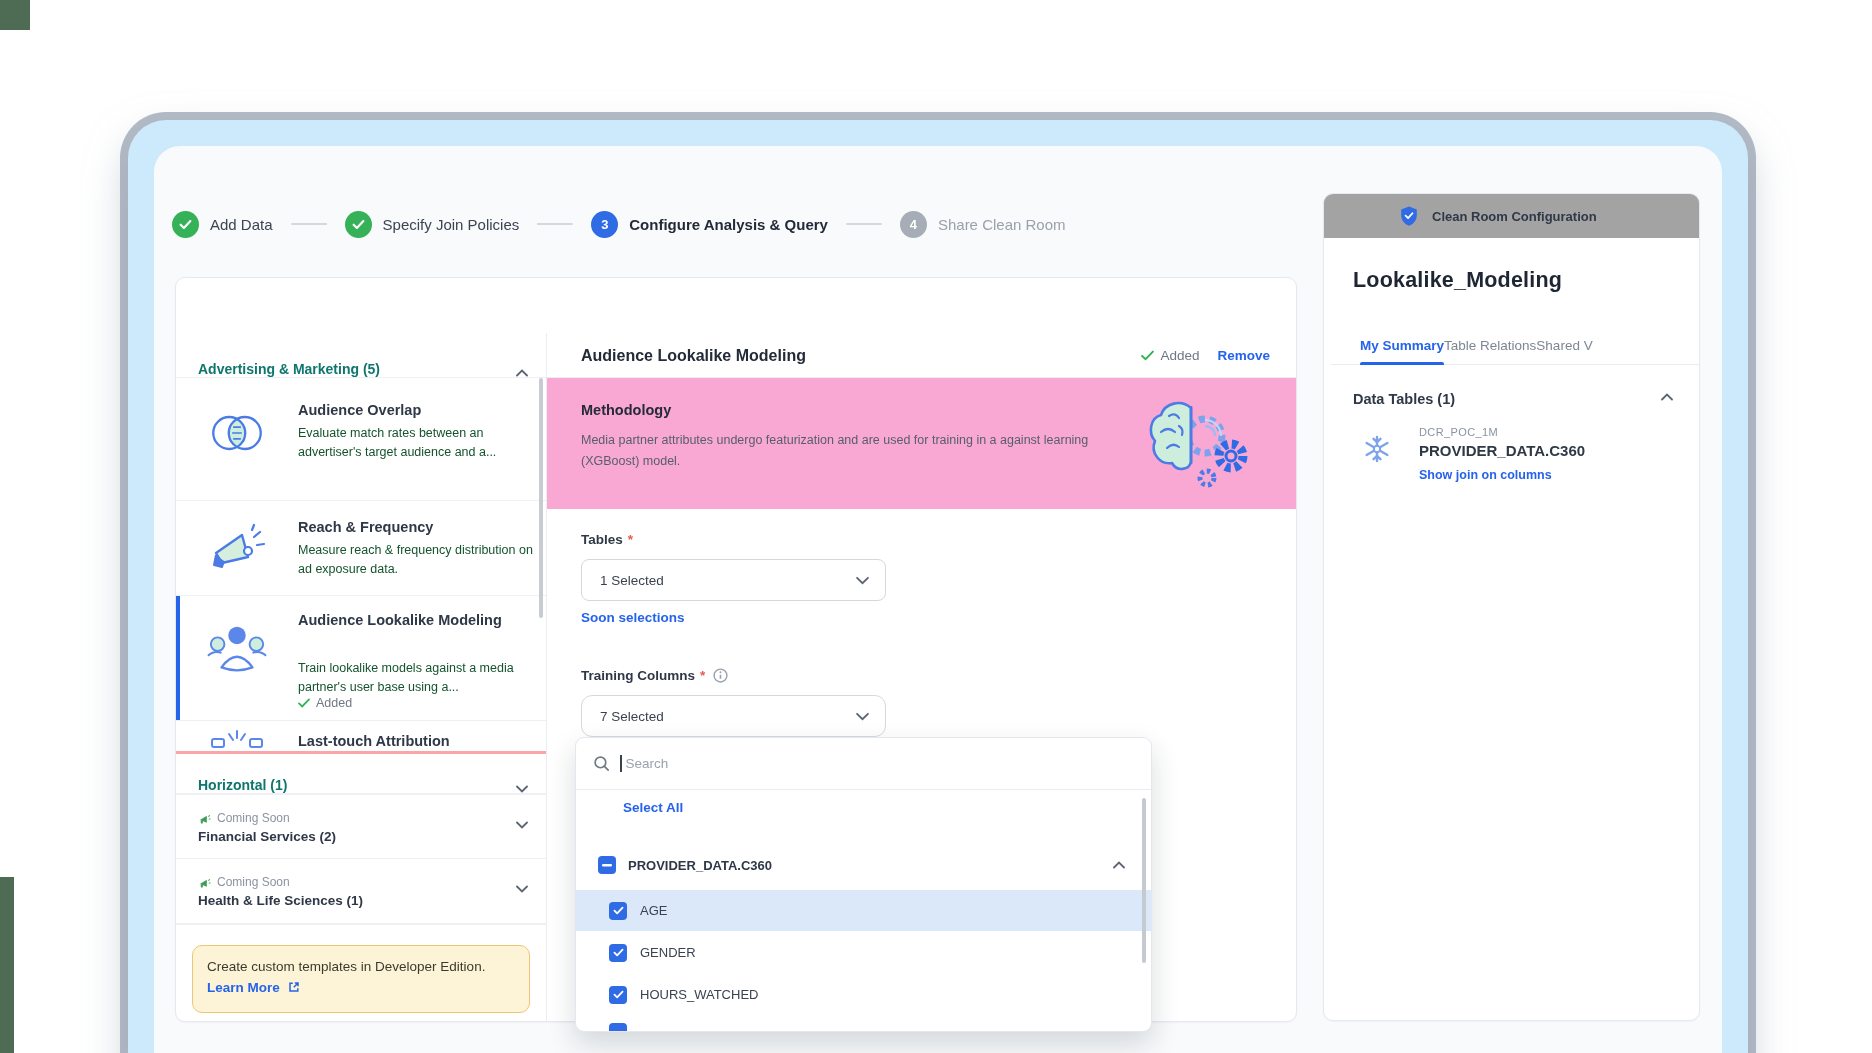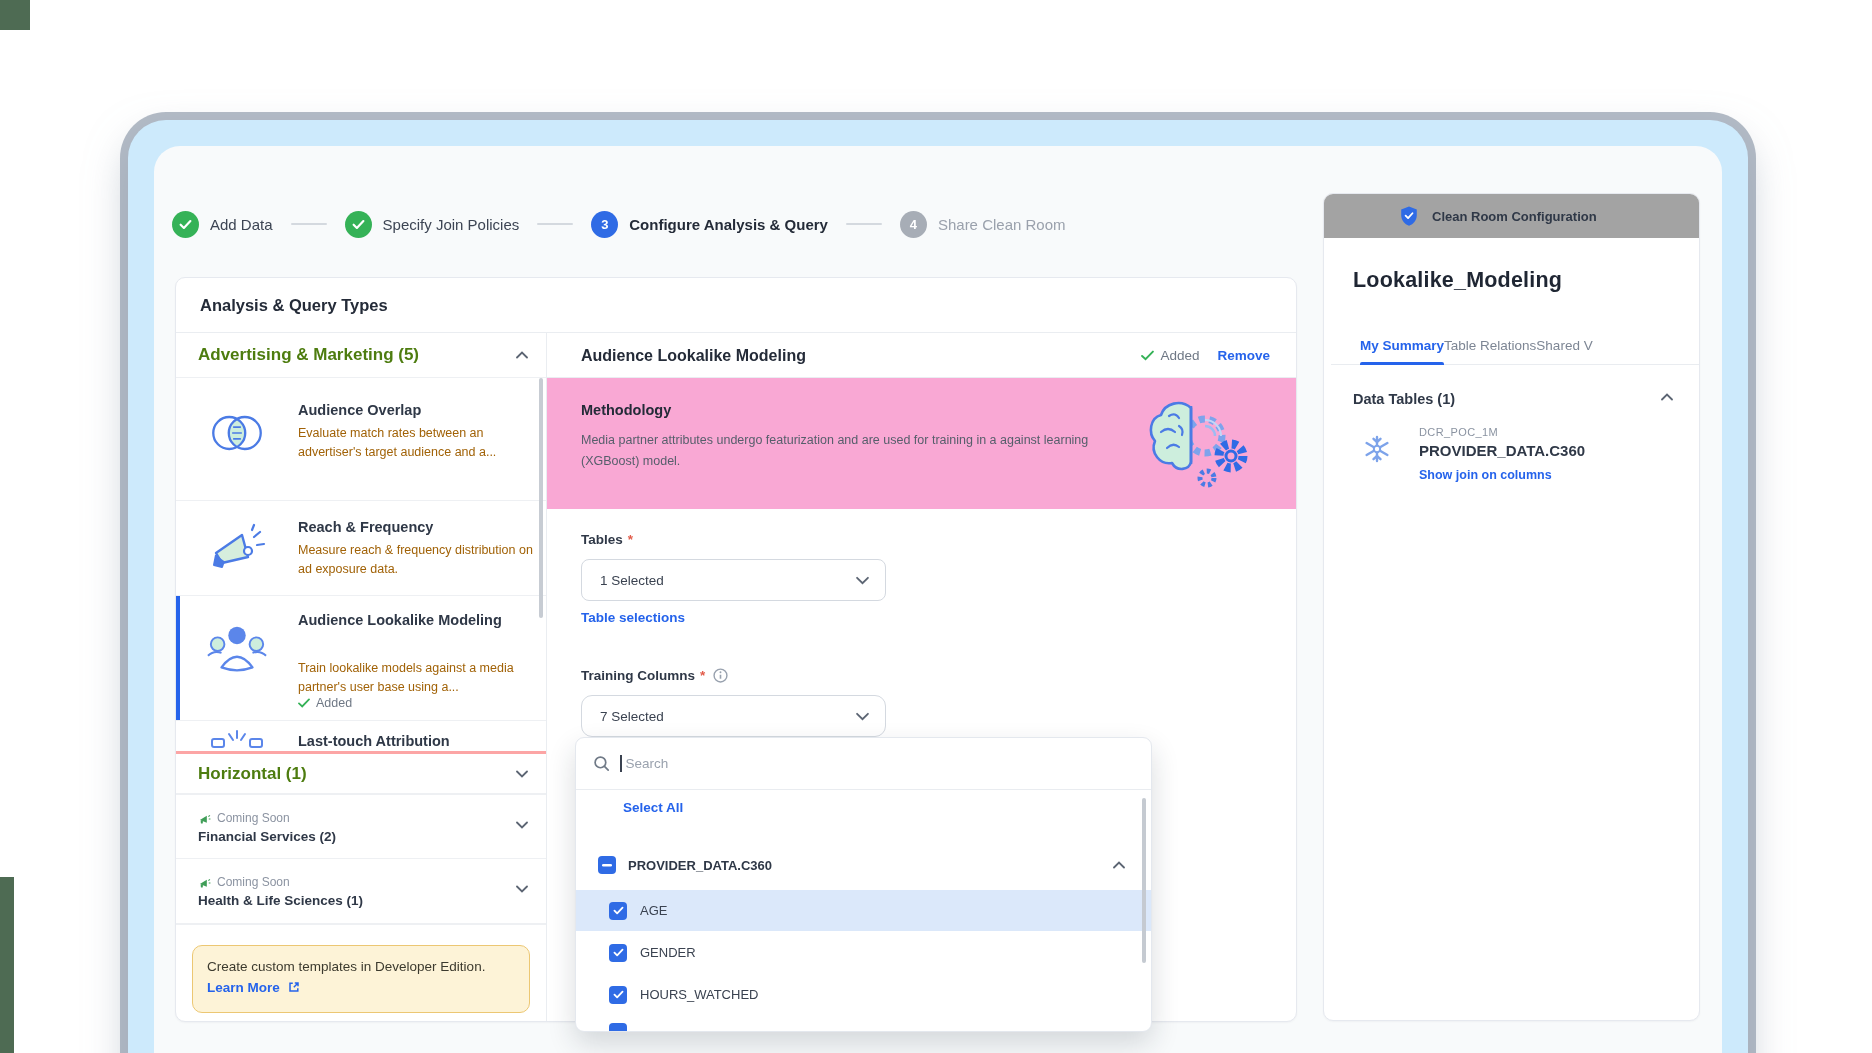--- a/index.html
+++ b/index.html
@@ -36,34 +36,34 @@
   .card { background:#fff; border:1px solid #e6e9ef; border-radius:10px;
     box-shadow:0 1px 2px rgba(16,24,40,.04); }
 
   
   #workcard { left:175px; top:277px; width:1122px; height:745px; overflow:hidden; }
   #workcard-title-row { left:0; top:0; width:100%; height:55px; border-bottom:1px solid #eaedf1; }
   #workcard-title { left:24px; top:0; line-height:55px; font-size:16.5px; font-weight:bold; color:#242b38; }
   #col-divider { left:370px; top:55px; width:1px; height:690px; background:#eaedf1; }
 
   .lrow { left:0; width:370px; border-bottom:1px solid #eef0f3; }
-  .sec-header { display:flex; align-items:center; justify-content:space-between;
-    padding:0 18px 0 22px; font-size:17px; font-weight:bold; color:#4d7c0f; cursor:pointer; }
+  .sec-header { display:flex; align-items:flex-end; justify-content:space-between;
+    padding:0 18px 0 22px; font-size:14px; font-weight:bold; color:#0f766e; cursor:pointer; }
   #adv-header { top:55px; height:45px; }
   #horiz-header { top:473px; height:43px; border-top:3px solid #fca5a5; background:#fff; }
 
   .qitem { cursor:pointer; }
   #item-overlap  { top:100px; height:123px; }
   #item-reach    { top:223px; height:95px; }
   #item-lookalike{ top:318px; height:125px; box-shadow:inset 4px 0 0 #2563eb; }
   #item-lasttouch{ top:443px; height:30px; overflow:hidden; border-bottom:none; }
   .qitem .icon-box { position:absolute; left:28px; width:66px; display:flex; justify-content:center; }
   .qitem-title { position:absolute; left:122px; right:12px; font-size:14.5px; font-weight:bold;
     color:#2f3847; line-height:1.38; }
-  .qitem-desc { position:absolute; left:122px; right:10px; font-size:12.5px; color:#a16207; line-height:1.5; }
+  .qitem-desc { position:absolute; left:122px; right:10px; font-size:12.5px; color:#14532d; line-height:1.5; }
   .added-tag { position:absolute; left:122px; display:flex; align-items:center; gap:6px;
     font-size:12.5px; color:#6f7885; }
 
   .soon-row { padding:16px 18px 0 22px; cursor:pointer; }
   #fin-row   { top:516px; height:65px; border-top:1px solid #eef0f3; }
   #health-row{ top:581px; height:65px; }
   .soon-tag { display:flex; align-items:center; gap:6px; font-size:12px; color:#8b93a1; }
   .soon-title { font-size:13.5px; font-weight:bold; color:#2f3847; margin-top:4px; }
   .soon-chevron { position:absolute; right:18px; top:26px; }
 
@@ -181,23 +181,20 @@
     <span class="step-label current">Configure Analysis &amp; Query</span>
   </div>
   <div class="step-dash"></div>
   <div class="step">
     <div class="step-circle upcoming">4</div>
     <span class="step-label upcoming">Share Clean Room</span>
   </div>
 </div>
 
 <div id="workcard" class="abs card">
-  <div id="workcard-title-row" class="abs">
-    <div id="workcard-title" class="abs">Analysis &amp; Query Types</div>
-  </div>
   <div id="col-divider" class="abs"></div>
 
   <div id="adv-header" class="abs lrow sec-header">
     <span>Advertising &amp; Marketing (5)</span>
     <svg width="12" height="8" viewBox="0 0 12 8">
         <path d="M1 6.5 L6 1.5 L11 6.5" stroke="#5c6573" stroke-width="1.8" fill="none" stroke-linecap="round"></path>
       </svg>
   </div>
 
   <div id="item-overlap" class="abs lrow qitem">
@@ -349,21 +346,21 @@
   <div id="tables-label" class="abs field-label">
     <span>Tables</span>
       <span class="req">*</span>
   </div>
   <div id="tables-select" class="abs selectbox">
     <span>1 Selected</span>
     <svg width="13" height="9" viewBox="0 0 12 8">
         <path d="M1 1.5 L6 6.5 L11 1.5" stroke="#5c6573" stroke-width="1.7" fill="none" stroke-linecap="round"></path>
       </svg>
   </div>
-  <a id="view-selections" class="abs link">Table selections</a>
+  <a id="view-selections" class="abs link">Soon selections</a>
 
   <div id="training-label" class="abs field-label">
     <span>Training Columns</span>
       <span class="req">*</span>
     <svg style="margin-left:3px;" width="15" height="15" viewBox="0 0 14 14">
         <circle cx="7" cy="7" r="6" stroke="#98a1ae" stroke-width="1.3" fill="none"></circle>
         <line x1="7" y1="6.3" x2="7" y2="10" stroke="#98a1ae" stroke-width="1.5"></line>
         <circle cx="7" cy="4" r="0.9" fill="#98a1ae"></circle>
       </svg>
   </div>

